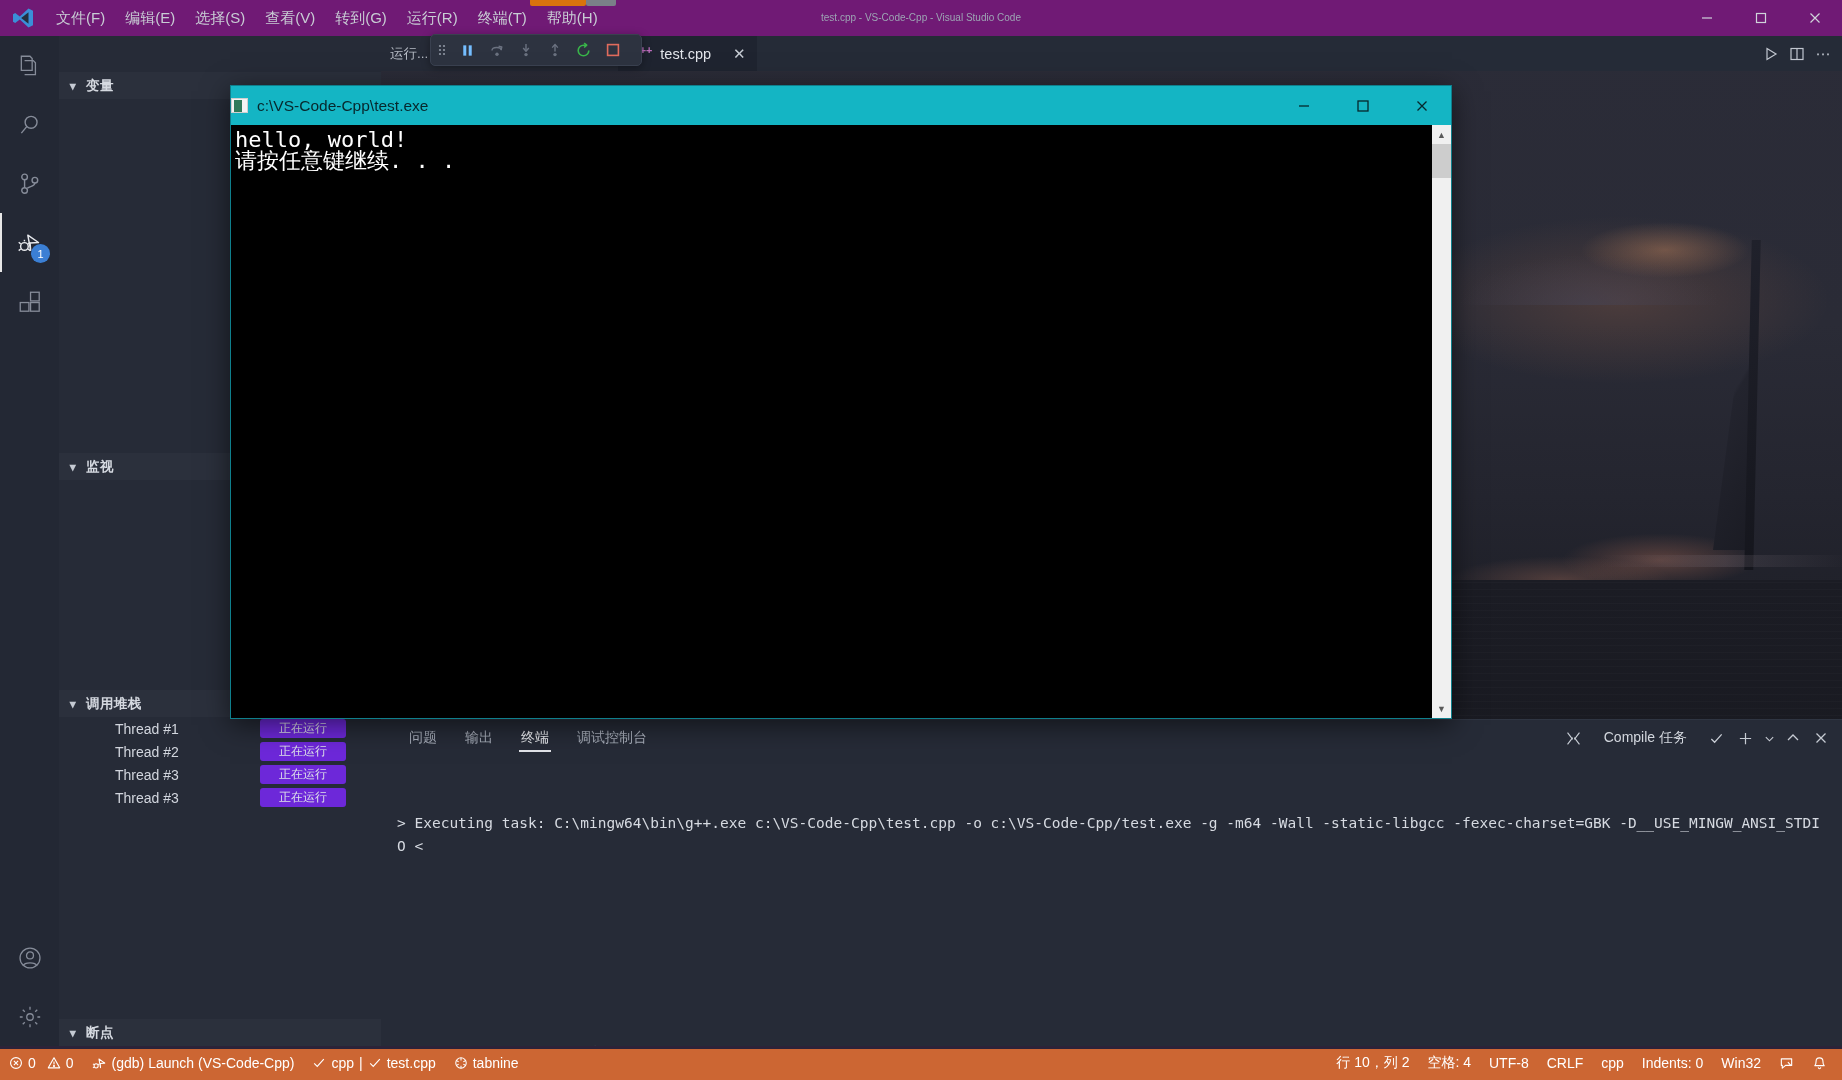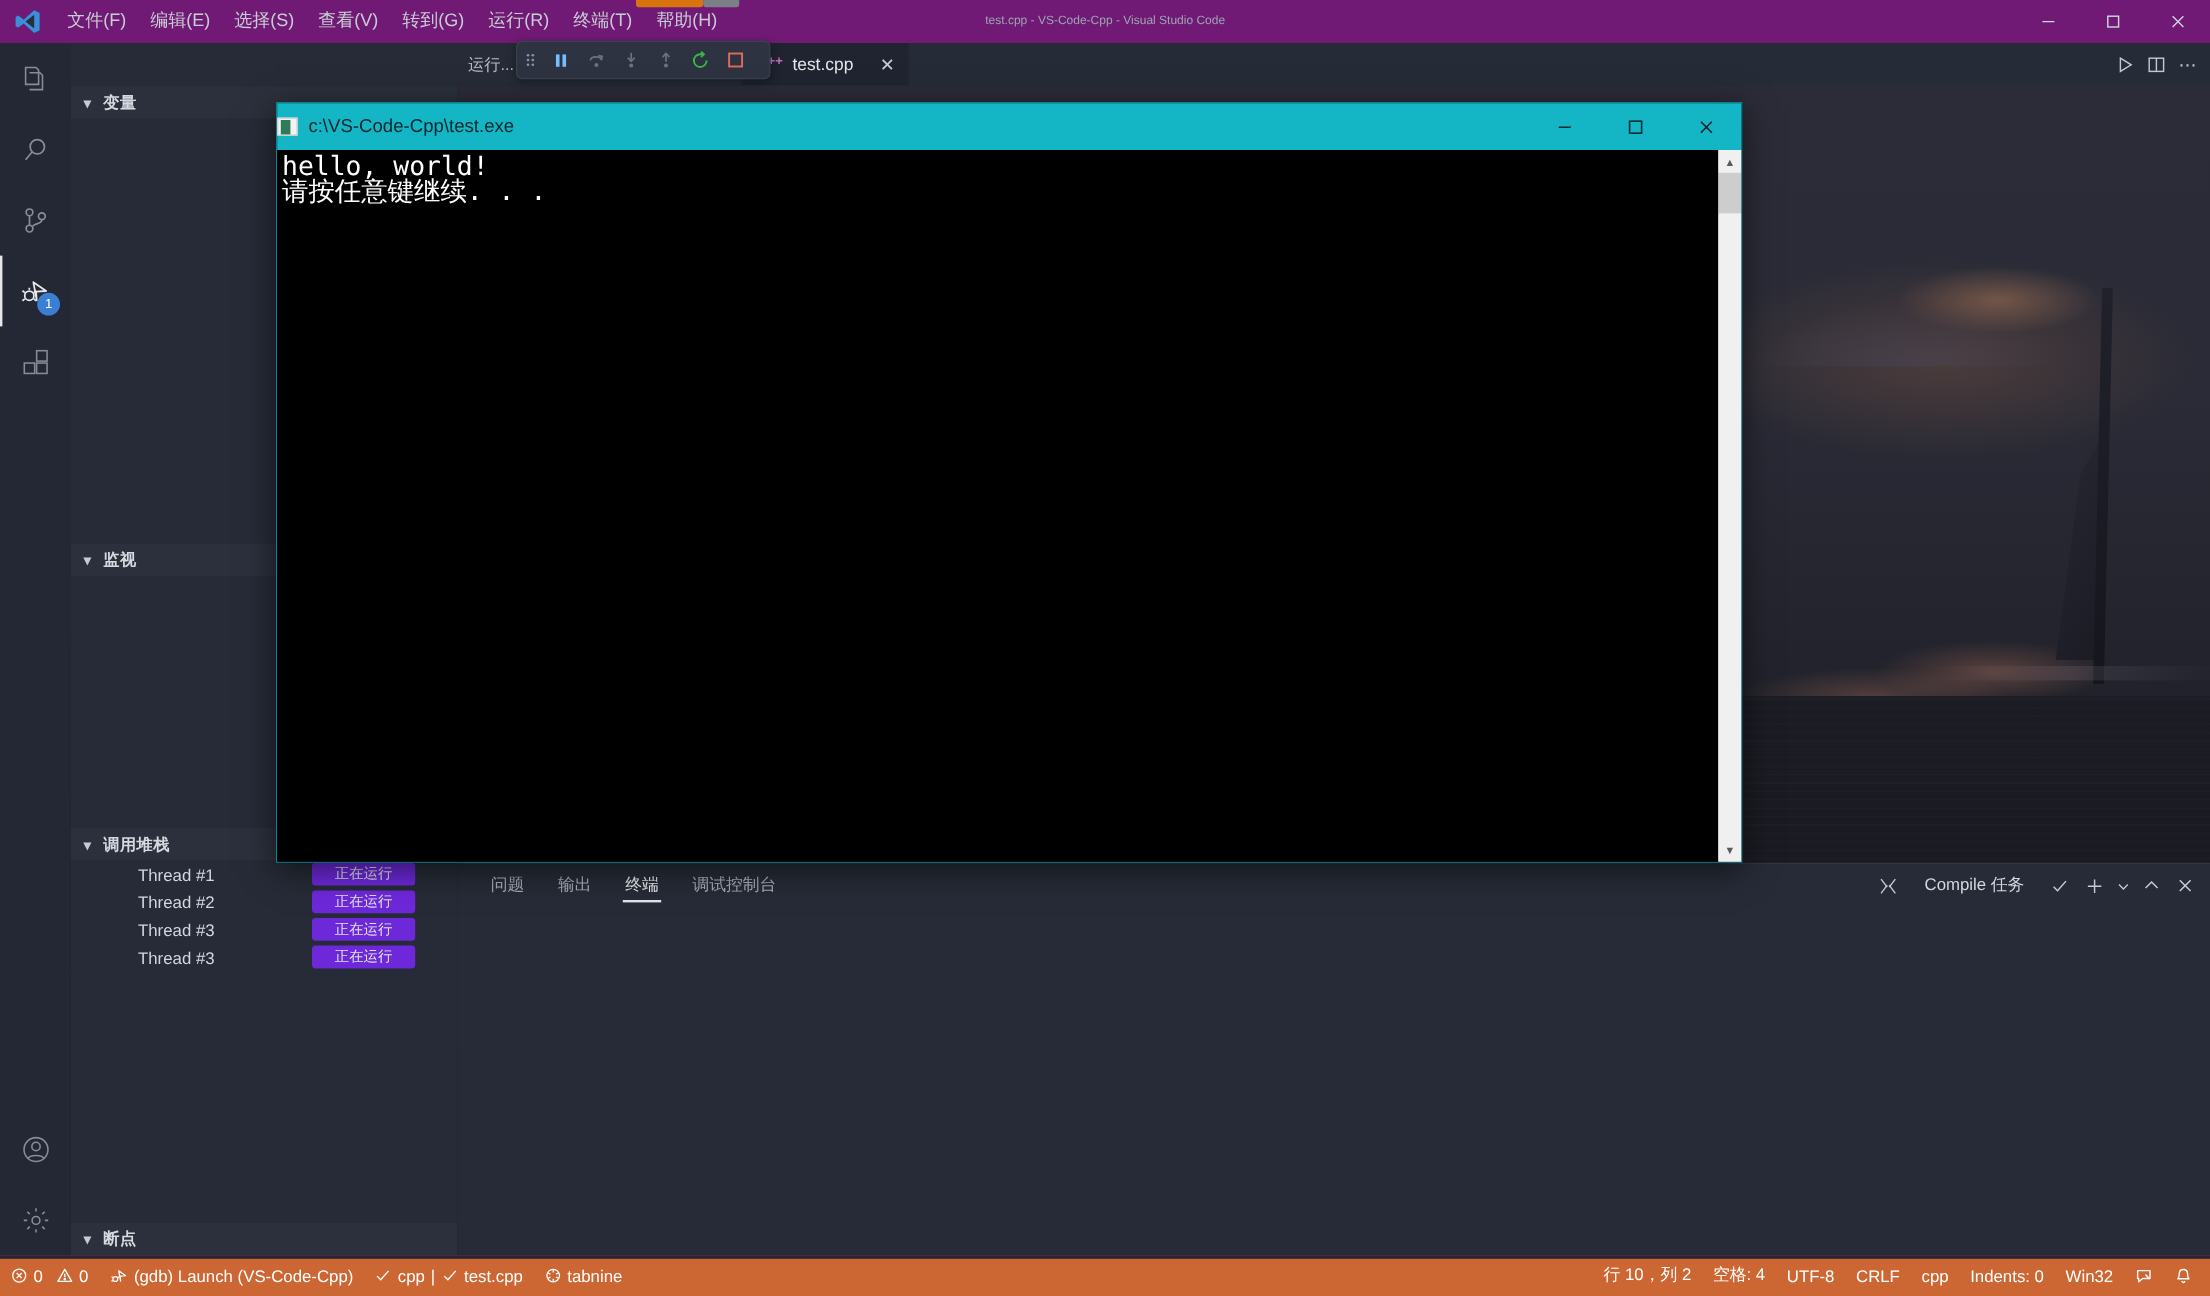--- a/index.html
+++ b/index.html
@@ -521,20 +521,27 @@
             </svg>
         </div>
         <div class="pa-btn">
           <svg width="14" height="14" viewBox="0 0 14 14" fill="none" stroke="currentColor" stroke-width="1.3">
               <path d="M2.5 2.5 L11.5 11.5 M11.5 2.5 L2.5 11.5"></path>
             </svg>
         </div>
       </div>
     </div>
 
+    <div class="terminal-body">
+      <div>&gt; Executing task: C:\mingw64\bin\g++.exe c:\VS-Code-Cpp\test.cpp -o c:\VS-Code-Cpp/test.exe -g -m64 -Wall -static-libgcc -fexec-charset=GBK -D__USE_MINGW_ANSI_STDIO &lt;</div>
+      <div class="term-blank"></div>
+      <div class="term-blank"></div>
+      <div>终端将被任务重用，按任意键关闭。</div>
+      
+    </div>
   </div>
 
   <div class="console-win">
     <div class="console-title">
       <span class="cw-icon"></span>
       <span class="console-title-text">c:\VS-Code-Cpp\test.exe</span>
       <div class="cw-controls">
         <div class="cw-btn">
           <svg width="14" height="14" viewBox="0 0 14 14">
               <path d="M2 7 H12" stroke="currentColor" stroke-width="1.3"></path>

